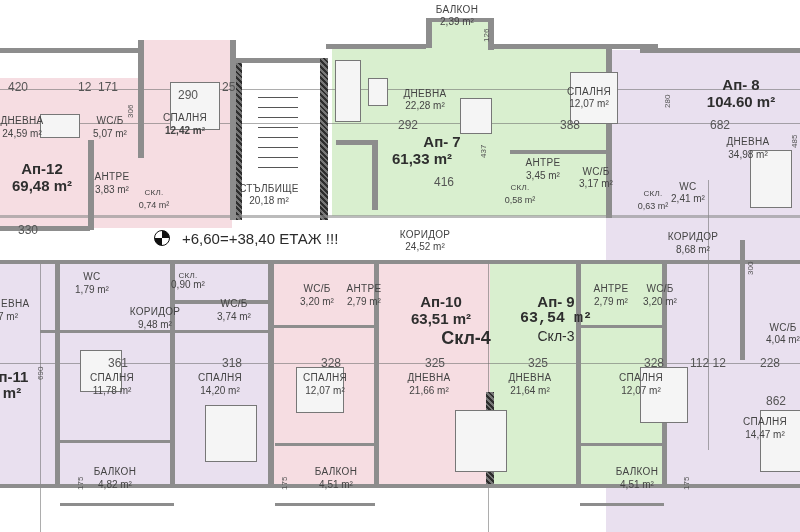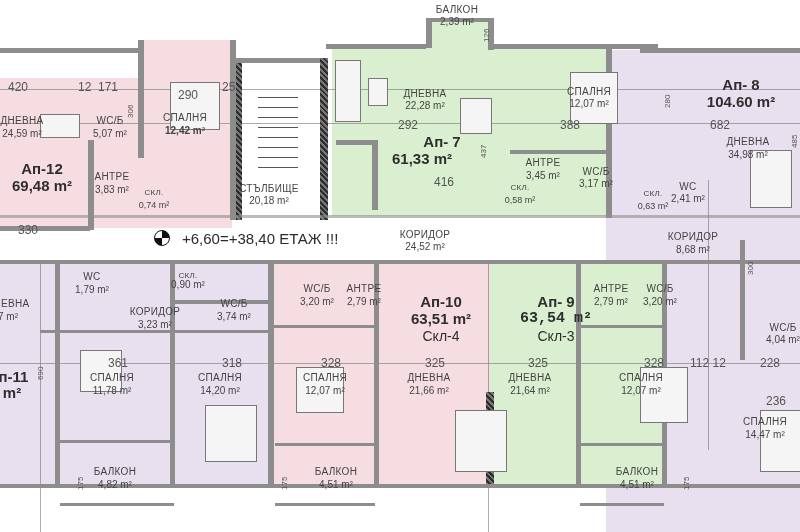--- a/index.html
+++ b/index.html
@@ -161,33 +161,33 @@
 
 <div class="lbl apt" style="left:8px;top:368px;">Ап-11</div>
 <div class="lbl apt ar" style="left:12px;top:384px;">m²</div>
 <div class="lbl room" style="left:8px;top:298px;">ДНЕВНА</div>
 <div class="lbl area" style="left:8px;top:311px;">7 m²</div>
 <div class="lbl room" style="left:92px;top:271px;">WC</div>
 <div class="lbl area" style="left:92px;top:284px;text-align:center;">1,79 m²</div>
 <div class="lbl room" style="left:188px;top:271px;font-size:8px;">СКЛ.</div>
 <div class="lbl area" style="left:188px;top:279px;">0,90 m²</div>
 <div class="lbl room" style="left:155px;top:306px;">КОРИДОР</div>
-<div class="lbl area" style="left:155px;top:319px;">3,23 m²</div>
+<div class="lbl area" style="left:155px;top:319px;">9,48 m²</div>
 <div class="lbl room" style="left:234px;top:298px;">WC/Б</div>
 <div class="lbl area" style="left:234px;top:311px;">3,74 m²</div>
 <div class="lbl room" style="left:112px;top:372px;">СПАЛНЯ</div>
 <div class="lbl area" style="left:112px;top:385px;">11,78 m²</div>
 <div class="lbl room" style="left:220px;top:372px;">СПАЛНЯ</div>
 <div class="lbl area" style="left:220px;top:385px;">14,20 m²</div>
 <div class="lbl room" style="left:115px;top:466px;">БАЛКОН</div>
 <div class="lbl area" style="left:115px;top:479px;">4,82 m²</div>
 
 <div class="lbl apt" style="left:441px;top:293px;">Ап-10</div>
 <div class="lbl apt ar" style="left:441px;top:310px;">63,51 m²</div>
-<div class="lbl apt" style="left:441px;top:328px;font-weight:normal;font-size:14px;">Скл-4</div>
+<div class="lbl apt" style="left:466px;top:328px;font-weight:bold;font-size:18px;">Скл-4</div>
 <div class="lbl room" style="left:317px;top:283px;">WC/Б</div>
 <div class="lbl area" style="left:317px;top:296px;">3,20 m²</div>
 <div class="lbl room" style="left:364px;top:283px;">АНТРЕ</div>
 <div class="lbl area" style="left:364px;top:296px;">2,79 m²</div>
 <div class="lbl room" style="left:325px;top:372px;">СПАЛНЯ</div>
 <div class="lbl area" style="left:325px;top:385px;">12,07 m²</div>
 <div class="lbl room" style="left:429px;top:372px;">ДНЕВНА</div>
 <div class="lbl area" style="left:429px;top:385px;">21,66 m²</div>
 <div class="lbl room" style="left:336px;top:466px;">БАЛКОН</div>
 <div class="lbl area" style="left:336px;top:479px;">4,51 m²</div>
@@ -217,21 +217,21 @@
 <div class="dim" style="left:560px;top:118px;">388</div>
 <div class="dim" style="left:710px;top:118px;">682</div>
 <div class="dim" style="left:321px;top:356px;">328</div>
 <div class="dim" style="left:425px;top:356px;">325</div>
 <div class="dim" style="left:108px;top:356px;">361</div>
 <div class="dim" style="left:222px;top:356px;">318</div>
 <div class="dim" style="left:528px;top:356px;">325</div>
 <div class="dim" style="left:644px;top:356px;">328</div>
 <div class="dim" style="left:690px;top:356px;">112 12</div>
 <div class="dim" style="left:760px;top:356px;">228</div>
-<div class="dim" style="left:766px;top:394px;">236</div>
+<div class="dim" style="left:766px;top:394px;">862</div>
 <div class="dimv" style="left:126px;top:118px;">306</div>
 <div class="dimv" style="left:479px;top:158px;">437</div>
 <div class="dimv" style="left:482px;top:42px;">126</div>
 <div class="dimv" style="left:663px;top:108px;">280</div>
 <div class="dimv" style="left:790px;top:148px;">485</div>
 <div class="dimv" style="left:36px;top:380px;">690</div>
 <div class="dimv" style="left:76px;top:490px;">175</div>
 <div class="dimv" style="left:280px;top:490px;">175</div>
 <div class="dimv" style="left:682px;top:490px;">175</div>
 <div class="dimv" style="left:746px;top:275px;">300</div>

